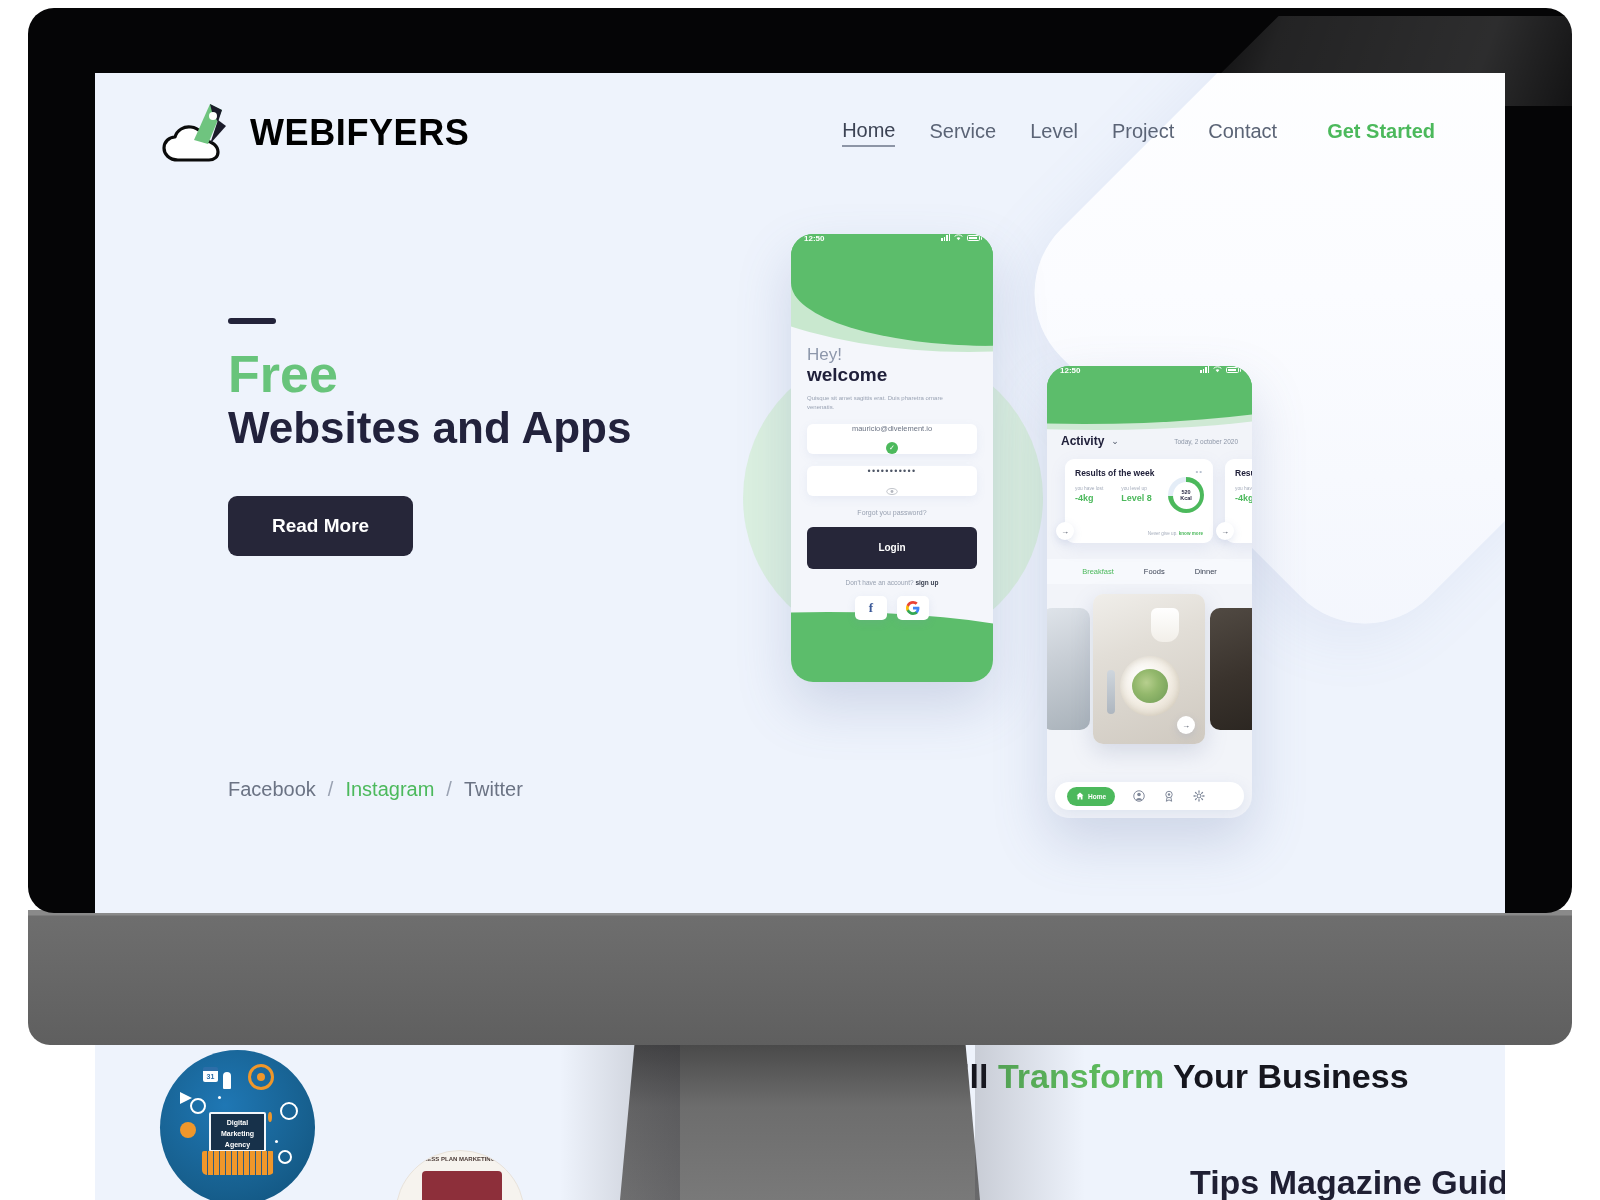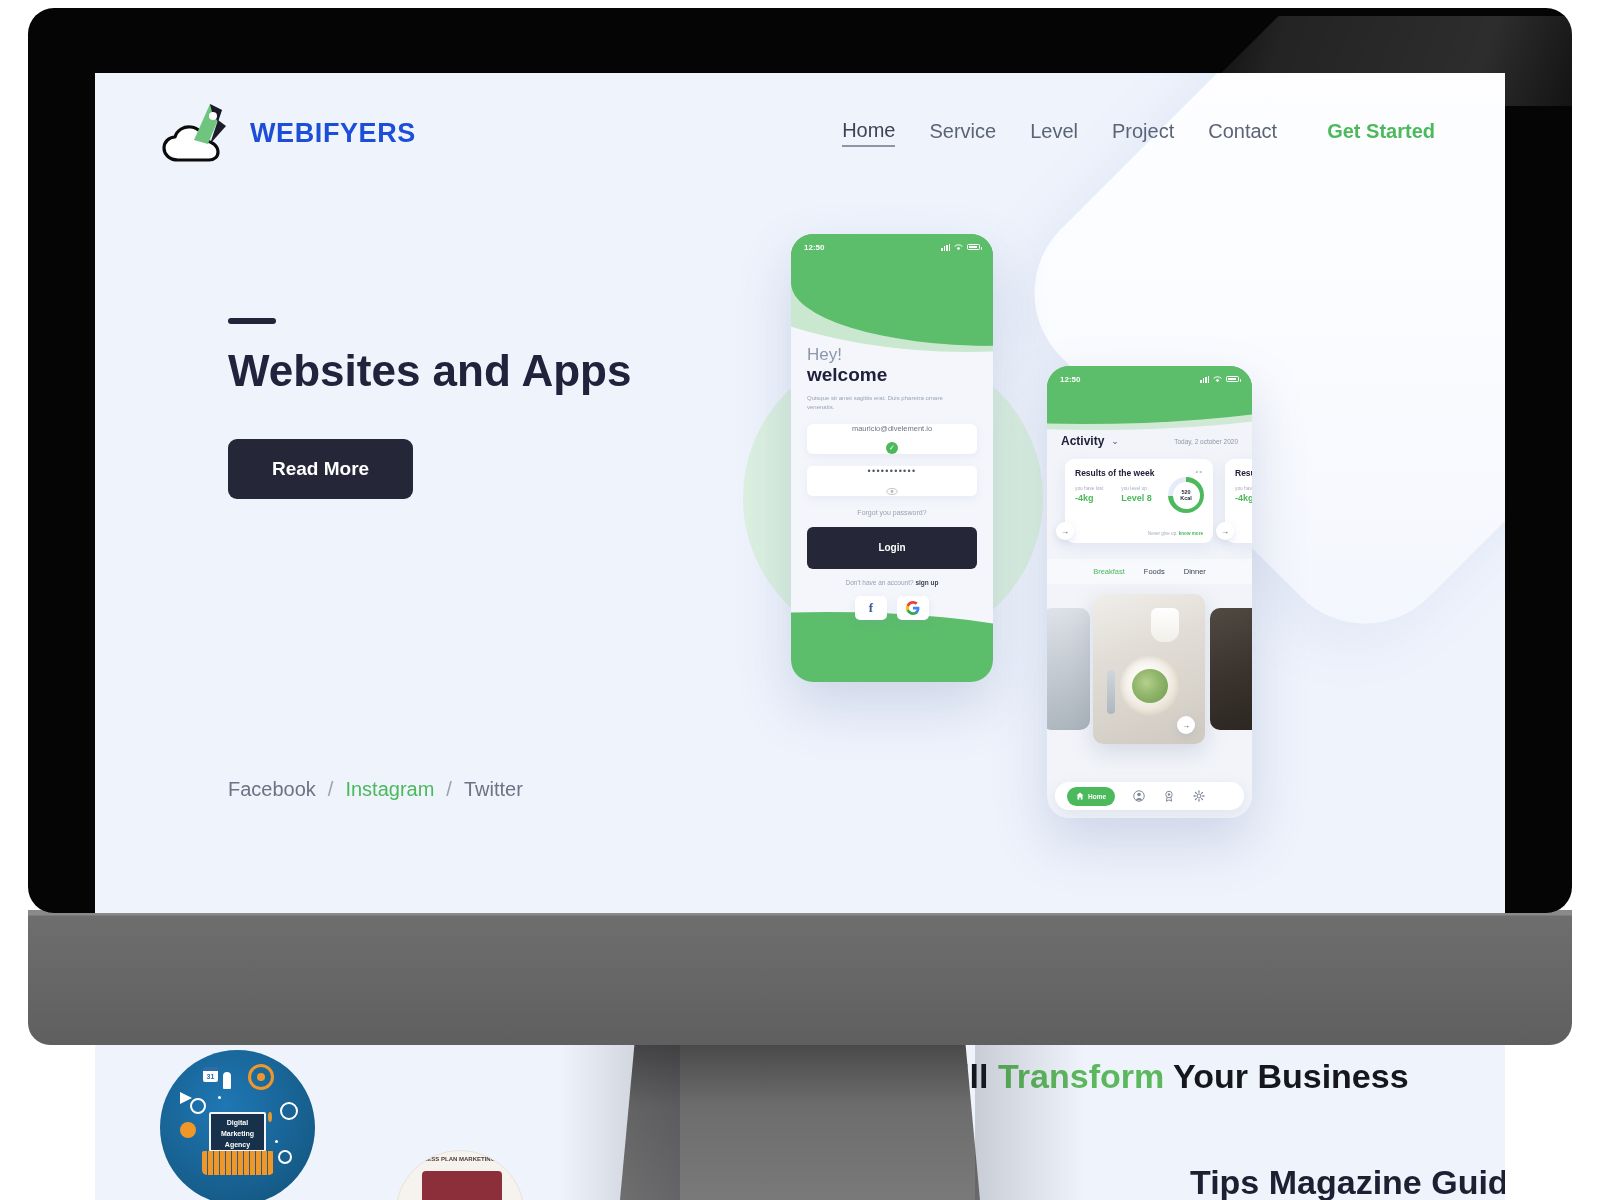--- a/index.html
+++ b/index.html
@@ -130,21 +130,21 @@
     position: absolute; left: 0; top: 0; width: 100%; height: 120px;
     display: flex; align-items: center; padding: 0 70px 0 65px; z-index: 8;
   }
   .brand { display: flex; align-items: center; gap: 14px; }
   .logo-mark { position: relative; width: 76px; height: 66px; }
   .logo-cloud {
     position: absolute; left: 2px; top: 22px; width: 64px; height: 40px;
   }
   .logo-rocket { position: absolute; left: 28px; top: 0px; width: 46px; height: 46px; }
   .brand-name {
-    font-size: 27px; font-weight: bold; color: #1d4ed8; letter-spacing: .6px; text-align: right;
+    font-size: 36px; font-weight: bold; color: #000000; letter-spacing: .6px; text-align: right;
   }
   .nav { margin-left: auto; display: flex; align-items: center; gap: 34px; }
   .nav a {
     font-size: 20px; color: #5b6476; text-decoration: none; padding-bottom: 3px;
   }
   .nav a.active { color: #3c4354; border-bottom: 2px solid #8d95a6; }
   .nav a.cta { color: #4cb95c; font-weight: bold; margin-left: 16px; }
 
   
   .hero-left { position: absolute; left: 133px; top: 245px; width: 560px; z-index: 6; }
@@ -166,21 +166,21 @@
   .socials a { color: inherit; text-decoration: none; }
 
   
   .phone {
     position: absolute; background: #f4f6fb; border-radius: 22px; overflow: hidden;
     box-shadow: 0 24px 54px rgba(90,110,160,0.22); z-index: 7;
   }
   .phone1 { left: 696px; top: 161px; width: 202px; height: 448px; }
   .p-topbar {
     position: absolute; left: 0; top: 0; width: 100%; height: 26px;
-    background: #5cbd6b; display: flex; align-items: center;
+    background: #5cbd6b; display: flex; align-items: flex-start;
     padding: 0 13px; color: #ffffff; font-size: 8px; font-weight: bold;
   }
   .p-statusicons { margin-left: auto; display: flex; align-items: center; gap: 4px; }
   .bars { display: flex; align-items: flex-end; gap: 1px; height: 7px; }
   .bars i { display: block; width: 1.5px; background: #fff; }
   .bars i:nth-child(1){height:3px} .bars i:nth-child(2){height:4.5px}
   .bars i:nth-child(3){height:6px} .bars i:nth-child(4){height:7px}
   .batt { width: 13px; height: 6px; border: 1px solid #fff; border-radius: 1.5px; position: relative; }
   .batt::after { content:''; position:absolute; left:1px; top:1px; bottom:1px; right:2px; background:#fff; }
   .batt::before { content:''; position:absolute; right:-3px; top:1.5px; width:1.5px; height:3px; background:#fff; border-radius:0 1px 1px 0;}
@@ -270,21 +270,21 @@
   .c-foot { position: absolute; left: 10px; right: 10px; bottom: 7px; font-size: 4.6px; color: #a3abba; text-align: right; }
   .c-foot b { color: #4cb95c; }
   .c-dots { position: absolute; right: 10px; top: 8px; color: #b7c0cf; font-size: 8px; letter-spacing: 1px; }
   .arrow-btn {
     position: absolute; width: 18px; height: 18px; border-radius: 50%; background: #fff;
     display: flex; align-items: center; justify-content: center; font-size: 8px; color: #3e4658;
     box-shadow: 0 3px 9px rgba(120,140,190,0.2); cursor: pointer;
   }
   .ab-l { left: 9px; top: 63px; } .ab-r { left: 169px; top: 63px; }
   .p2-tabs {
-    display: flex; justify-content: center; gap: 19px; margin-top: 14px;
+    display: flex; justify-content: center; gap: 30px; margin-top: 14px;
     background: #f7f9fd; padding: 8px 0;
   }
   .p2-tabs span { font-size: 7.5px; color: #3b4354; cursor: pointer; }
   .p2-tabs span.on { color: #4cb95c; }
   .p2-gallery { position: relative; margin-top: 10px; height: 150px; }
   .g-card { position: absolute; border-radius: 10px; overflow: hidden; }
   .g-left  { left: -5px; top: 14px; width: 48px; height: 122px;
              background: linear-gradient(160deg,#dfe4ea 0%,#c9cfd6 40%,#a9b2ba 100%); }
   .g-mid   { left: 46px; top: 0; width: 112px; height: 150px;
              background: linear-gradient(160deg,#f0eeea 0%,#e2ded7 35%,#cfc9c0 100%);
@@ -390,20 +390,21 @@
           <a href="#">Service</a>
           <a href="#">Level</a>
           <a href="#">Project</a>
           <a href="#">Contact</a>
           <a href="#" class="cta">Get Started</a>
         </nav>
       </div>
 
       <div class="hero-left">
         <div class="hero-dash"></div>
+        <div class="hero-free">Free</div>
         <div class="hero-title">Websites and Apps</div>
         <button class="btn-read">Read More</button>
       </div>
 
       <div class="socials">
         <a href="#">Facebook</a>
         <span class="sep">/</span>
         <a href="#" class="ig">Instagram</a>
         <span class="sep">/</span>
         <a href="#">Twitter</a>

